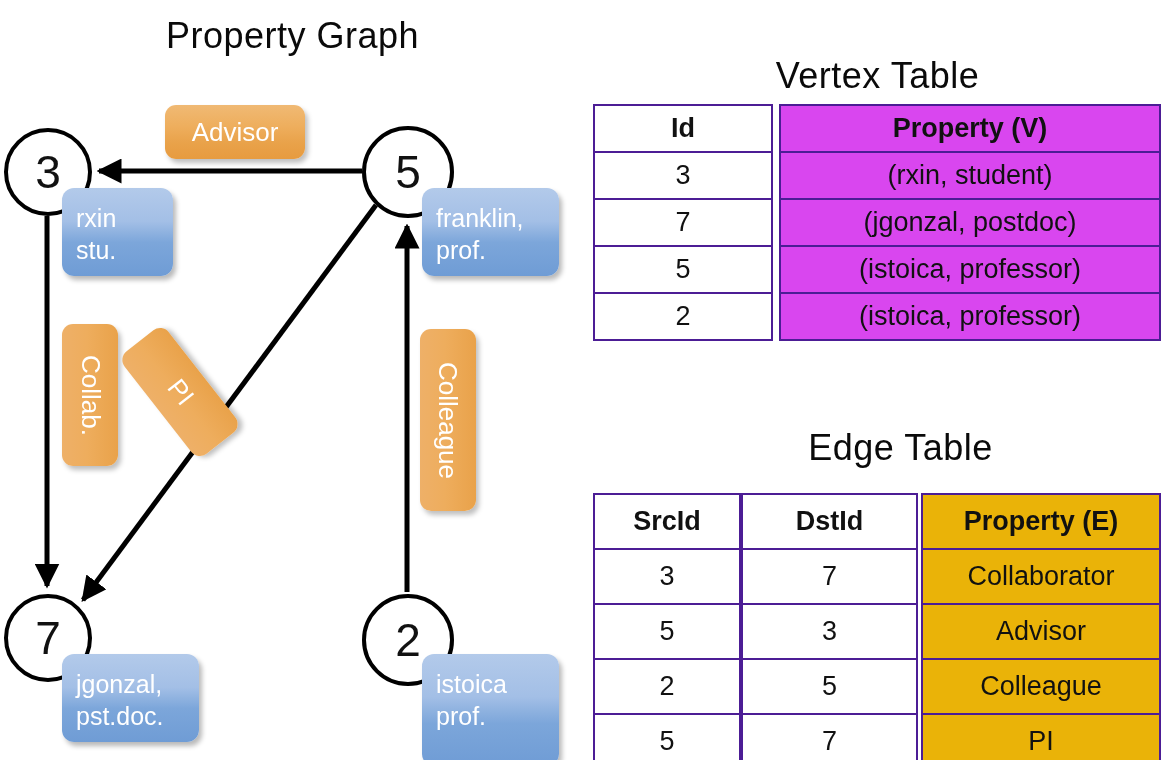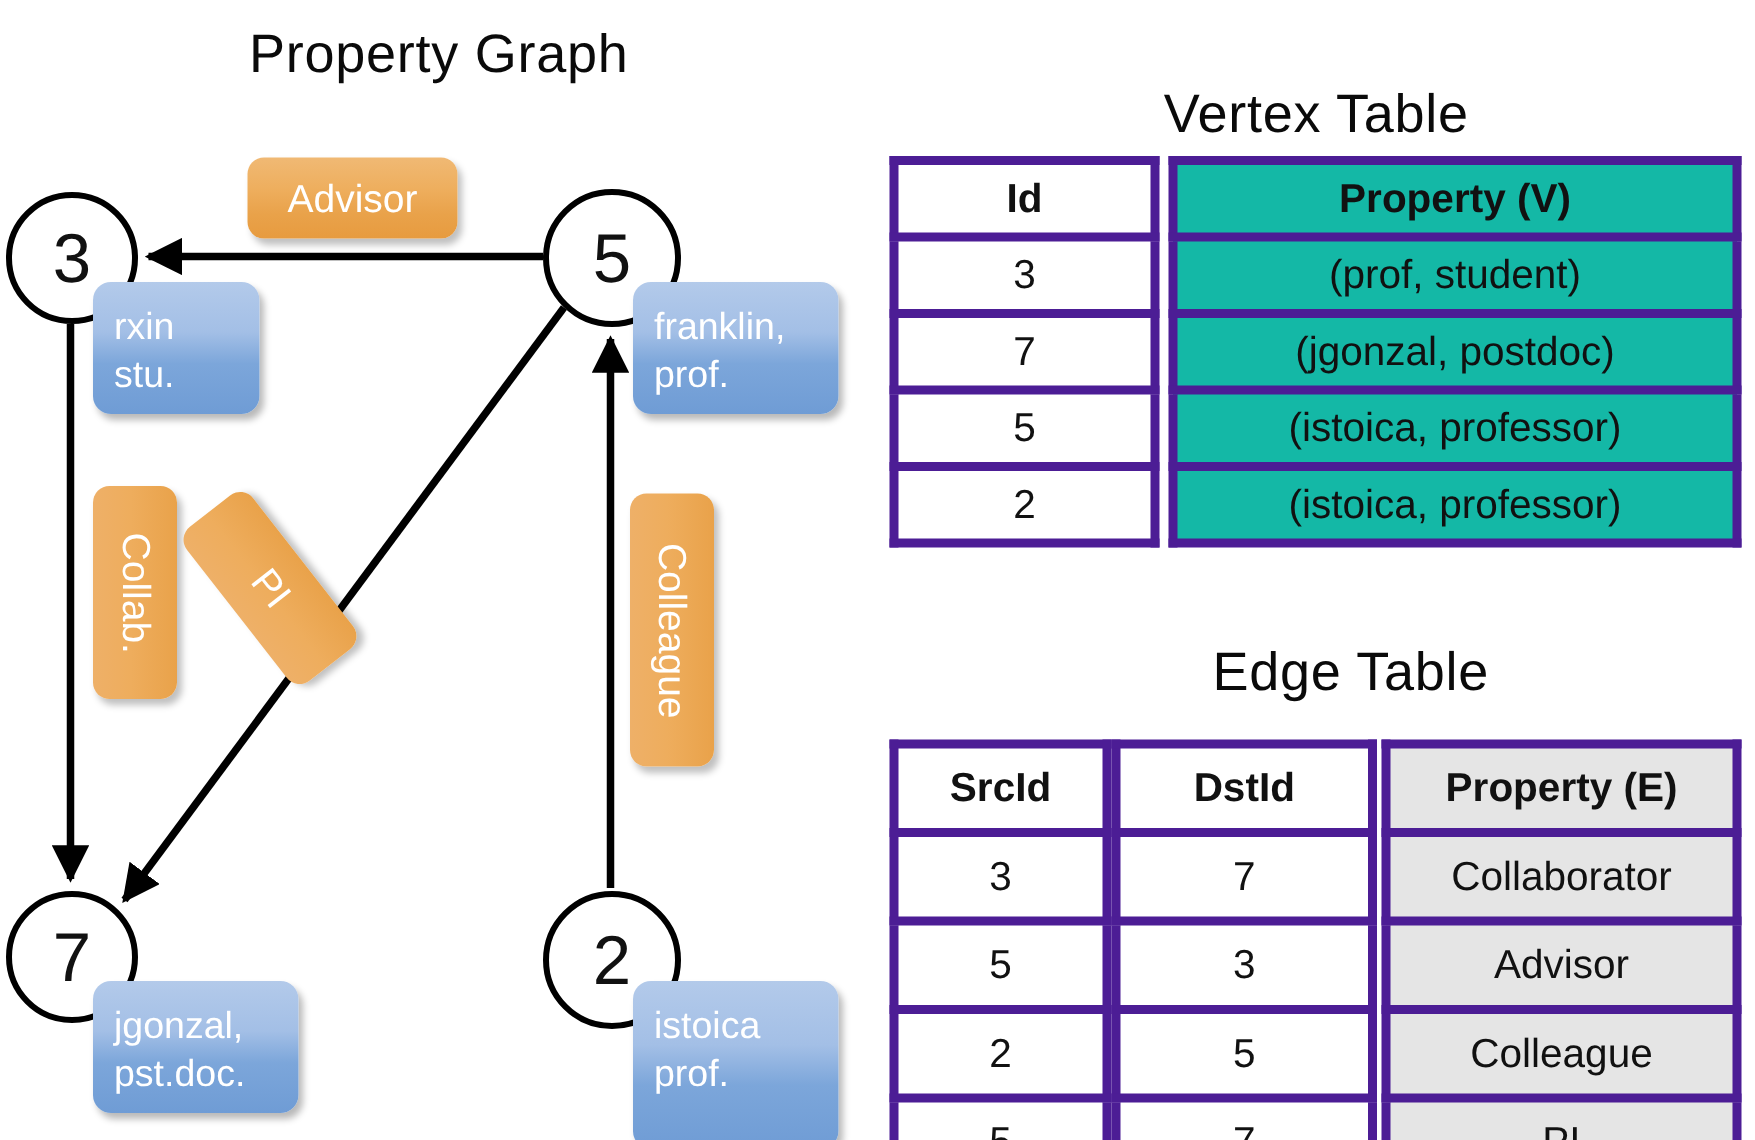--- a/index.html
+++ b/index.html
@@ -127,35 +127,35 @@
 
   
   .tbl {
     position: absolute;
     border-collapse: collapse;
     font-family: "Liberation Sans", sans-serif;
     font-weight: 300;
     table-layout: fixed;
   }
   .tbl td, .tbl th {
-    border: 6px solid #4c1d95;
+    border: 2px solid #4c1d95;
     text-align: center;
     font-weight: 300;
     font-size: 27px;
     color: #111;
     padding: 0;
     height: 45px;
     line-height: 1;
   }
   .tbl th {
     font-weight: 700;
     font-size: 27px;
   }
-  .blue-cell { background: #14b8a6; }
-  .peach-cell { background: #e5e5e5; }
+  .blue-cell { background: #d946ef; }
+  .peach-cell { background: #eab308; }
 
   
   #vertex-table-id      { left: 593px; top: 104px; width: 180px; }
   #vertex-table-prop    { left: 779px; top: 104px; width: 382px; }
 
   
   #edge-table-src   { left: 593px; top: 493px; width: 148px; }
   #edge-table-dst   { left: 741px; top: 493px; width: 177px; }
   #edge-table-prop  { left: 921px; top: 493px; width: 240px; }
 
@@ -238,21 +238,21 @@
       </tr>
 </tbody>
   </table>
 
 <table class="tbl" id="vertex-table-prop">
   <tbody>
       <tr>
     <th class="blue-cell">Property (V)</th>
   </tr>
   <tr>
-        <td class="blue-cell">(prof, student)</td>
+        <td class="blue-cell">(rxin, student)</td>
       </tr>
   <tr>
         <td class="blue-cell">(jgonzal, postdoc)</td>
       </tr>
   <tr>
         <td class="blue-cell">(istoica, professor)</td>
       </tr>
   <tr>
         <td class="blue-cell">(istoica, professor)</td>
       </tr>

